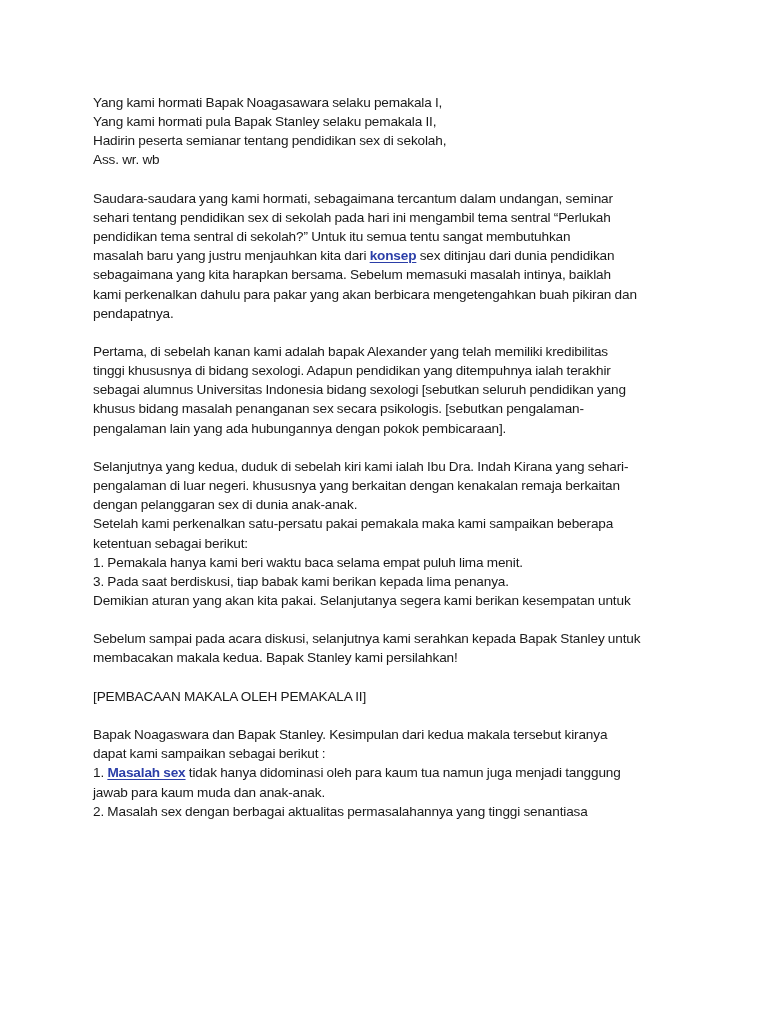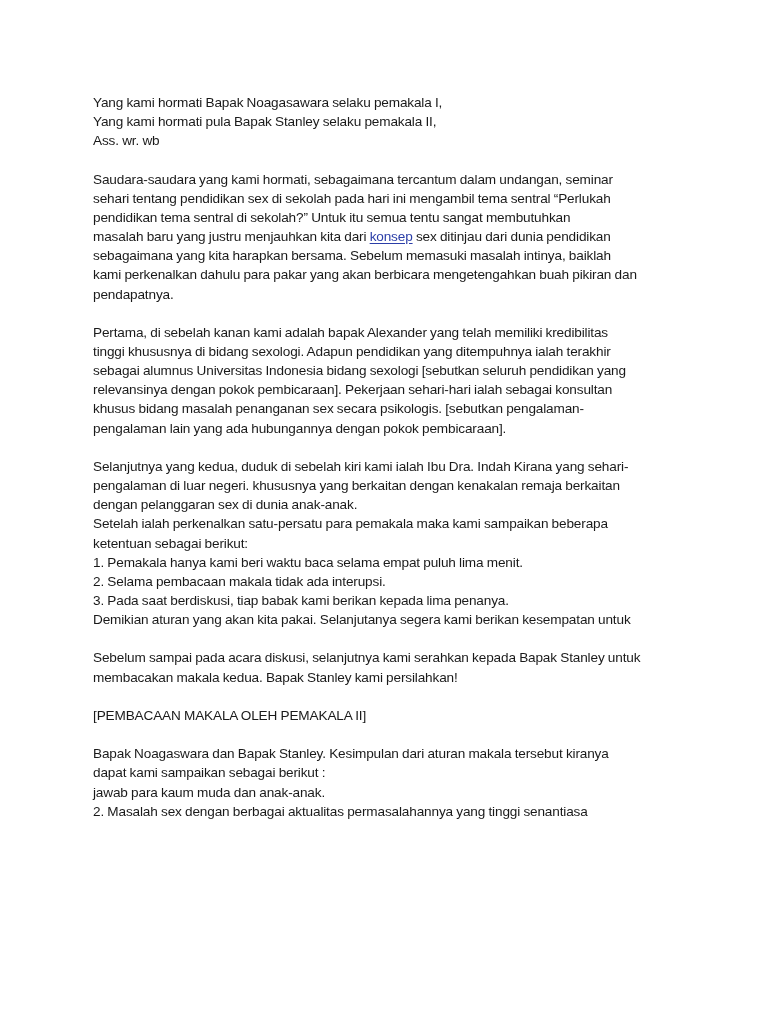--- a/index.html
+++ b/index.html
@@ -32,74 +32,75 @@
     .para {
       margin: 0 0 19.15px 0;
     }
     .para.tight {
       margin-bottom: 0;
     }
     a.doc-link {
       color: #2b3ea8;
       text-decoration: underline;
       text-underline-offset: 2px;
+      font-weight: bold;
     }
   </style>
 </head>
 <body>
 
 <div class="page">
 
   <div class="para">
     <span class="line">Yang kami hormati Bapak Noagasawara selaku pemakala I,</span>
     <span class="line">Yang kami hormati pula Bapak Stanley selaku pemakala II,</span>
+    <span class="line">Hadirin peserta semianar tentang pendidikan sex di sekolah,</span>
     <span class="line">Ass. wr. wb</span>
   </div>
 
   <div class="para">
     <span class="line">Saudara-saudara yang kami hormati, sebagaimana tercantum dalam undangan, seminar</span>
     <span class="line">sehari tentang pendidikan sex di sekolah pada hari ini mengambil tema sentral “Perlukah</span>
     <span class="line">pendidikan tema sentral di sekolah?” Untuk itu semua tentu sangat membutuhkan</span>
     <span class="line"><span>masalah baru yang justru menjauhkan kita dari </span><a class="doc-link">konsep</a><span> sex ditinjau dari dunia pendidikan</span></span>
     <span class="line">sebagaimana yang kita harapkan bersama. Sebelum memasuki masalah intinya, baiklah</span>
     <span class="line">kami perkenalkan dahulu para pakar yang akan berbicara mengetengahkan buah pikiran dan</span>
     <span class="line">pendapatnya.</span>
   </div>
 
   <div class="para">
     <span class="line">Pertama, di sebelah kanan kami adalah bapak Alexander yang telah memiliki kredibilitas</span>
     <span class="line">tinggi khususnya di bidang sexologi. Adapun pendidikan yang  ditempuhnya ialah terakhir</span>
     <span class="line">sebagai alumnus Universitas Indonesia bidang sexologi [sebutkan seluruh pendidikan yang</span>
-    <span class="line">relevansinya dengan pokok pembicaraan]. Pekerjaan sehari-hari ialah sebagai konsultan</span>
     <span class="line">khusus bidang masalah penanganan sex secara psikologis. [sebutkan pengalaman-</span>
     <span class="line">pengalaman lain yang ada hubungannya dengan pokok pembicaraan].</span>
   </div>
 
   <div class="para">
     <span class="line">Selanjutnya yang kedua, duduk di sebelah kiri kami ialah Ibu Dra. Indah Kirana yang sehari-</span>
     <span class="line">pengalaman di luar negeri. khususnya yang berkaitan dengan kenakalan remaja berkaitan</span>
     <span class="line">dengan pelanggaran sex di dunia anak-anak.</span>
-    <span class="line">Setelah ialah perkenalkan satu-persatu para pemakala maka kami sampaikan beberapa</span>
+    <span class="line">Setelah kami perkenalkan satu-persatu pakai pemakala maka kami sampaikan beberapa</span>
     <span class="line">ketentuan sebagai berikut:</span>
     <span class="line">1. Pemakala hanya kami beri waktu baca selama empat puluh lima menit.</span>
-    <span class="line">2. Selama pembacaan makala tidak ada interupsi.</span>
     <span class="line">3. Pada saat berdiskusi, tiap babak kami berikan kepada lima penanya.</span>
     <span class="line">Demikian aturan yang akan kita pakai. Selanjutanya segera kami berikan kesempatan untuk</span>
   </div>
 
 
   <div class="para">
     <span class="line">Sebelum sampai pada acara diskusi, selanjutnya kami serahkan kepada Bapak Stanley untuk</span>
     <span class="line">membacakan makala kedua. Bapak Stanley kami persilahkan!</span>
   </div>
 
   <div class="para">
     <span class="line">[PEMBACAAN MAKALA OLEH PEMAKALA II]</span>
   </div>
 
   <div class="para tight">
-    <span class="line">Bapak Noagaswara dan Bapak Stanley. Kesimpulan dari aturan makala tersebut kiranya</span>
+    <span class="line">Bapak Noagaswara dan Bapak Stanley. Kesimpulan dari kedua makala tersebut kiranya</span>
     <span class="line">dapat kami sampaikan sebagai berikut :</span>
+    <span class="line"><span>1. </span><a class="doc-link">Masalah sex</a><span> tidak hanya didominasi oleh para kaum tua namun juga menjadi tanggung</span></span>
     <span class="line">jawab para kaum muda dan anak-anak.</span>
     <span class="line">2. Masalah sex dengan berbagai aktualitas permasalahannya yang tinggi senantiasa</span>
   </div>
 
 </div>
 
 </body></html>

